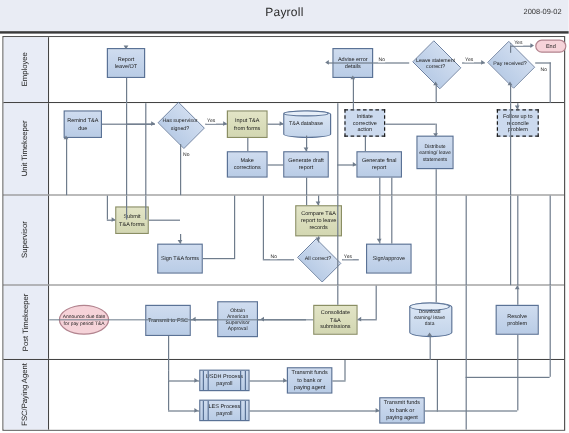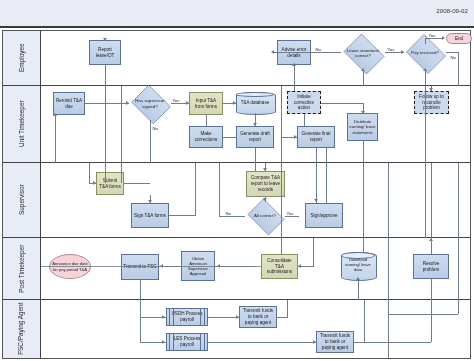--- a/index.html
+++ b/index.html
@@ -89,20 +89,21 @@
          border-bottom:3px solid #6f7c8c;}
   .elbl{position:absolute;font-size:4.2px;color:#1b1b1b;background:#fff;
         padding:0 .5px;white-space:nowrap;}
 </style>
 </head>
 <body>
 
 <div id="root">
 
   <div class="hdr">
+    <div class="hdr-title">Payroll</div>
     <div class="hdr-date">2008-09-02</div>
   </div>
 
   <div class="frame">
 
     <div class="lane" style="top:0;height:55px;">
       <div class="lane-label">
         <span>Employee</span>
       </div>
       <div class="lane-body">

